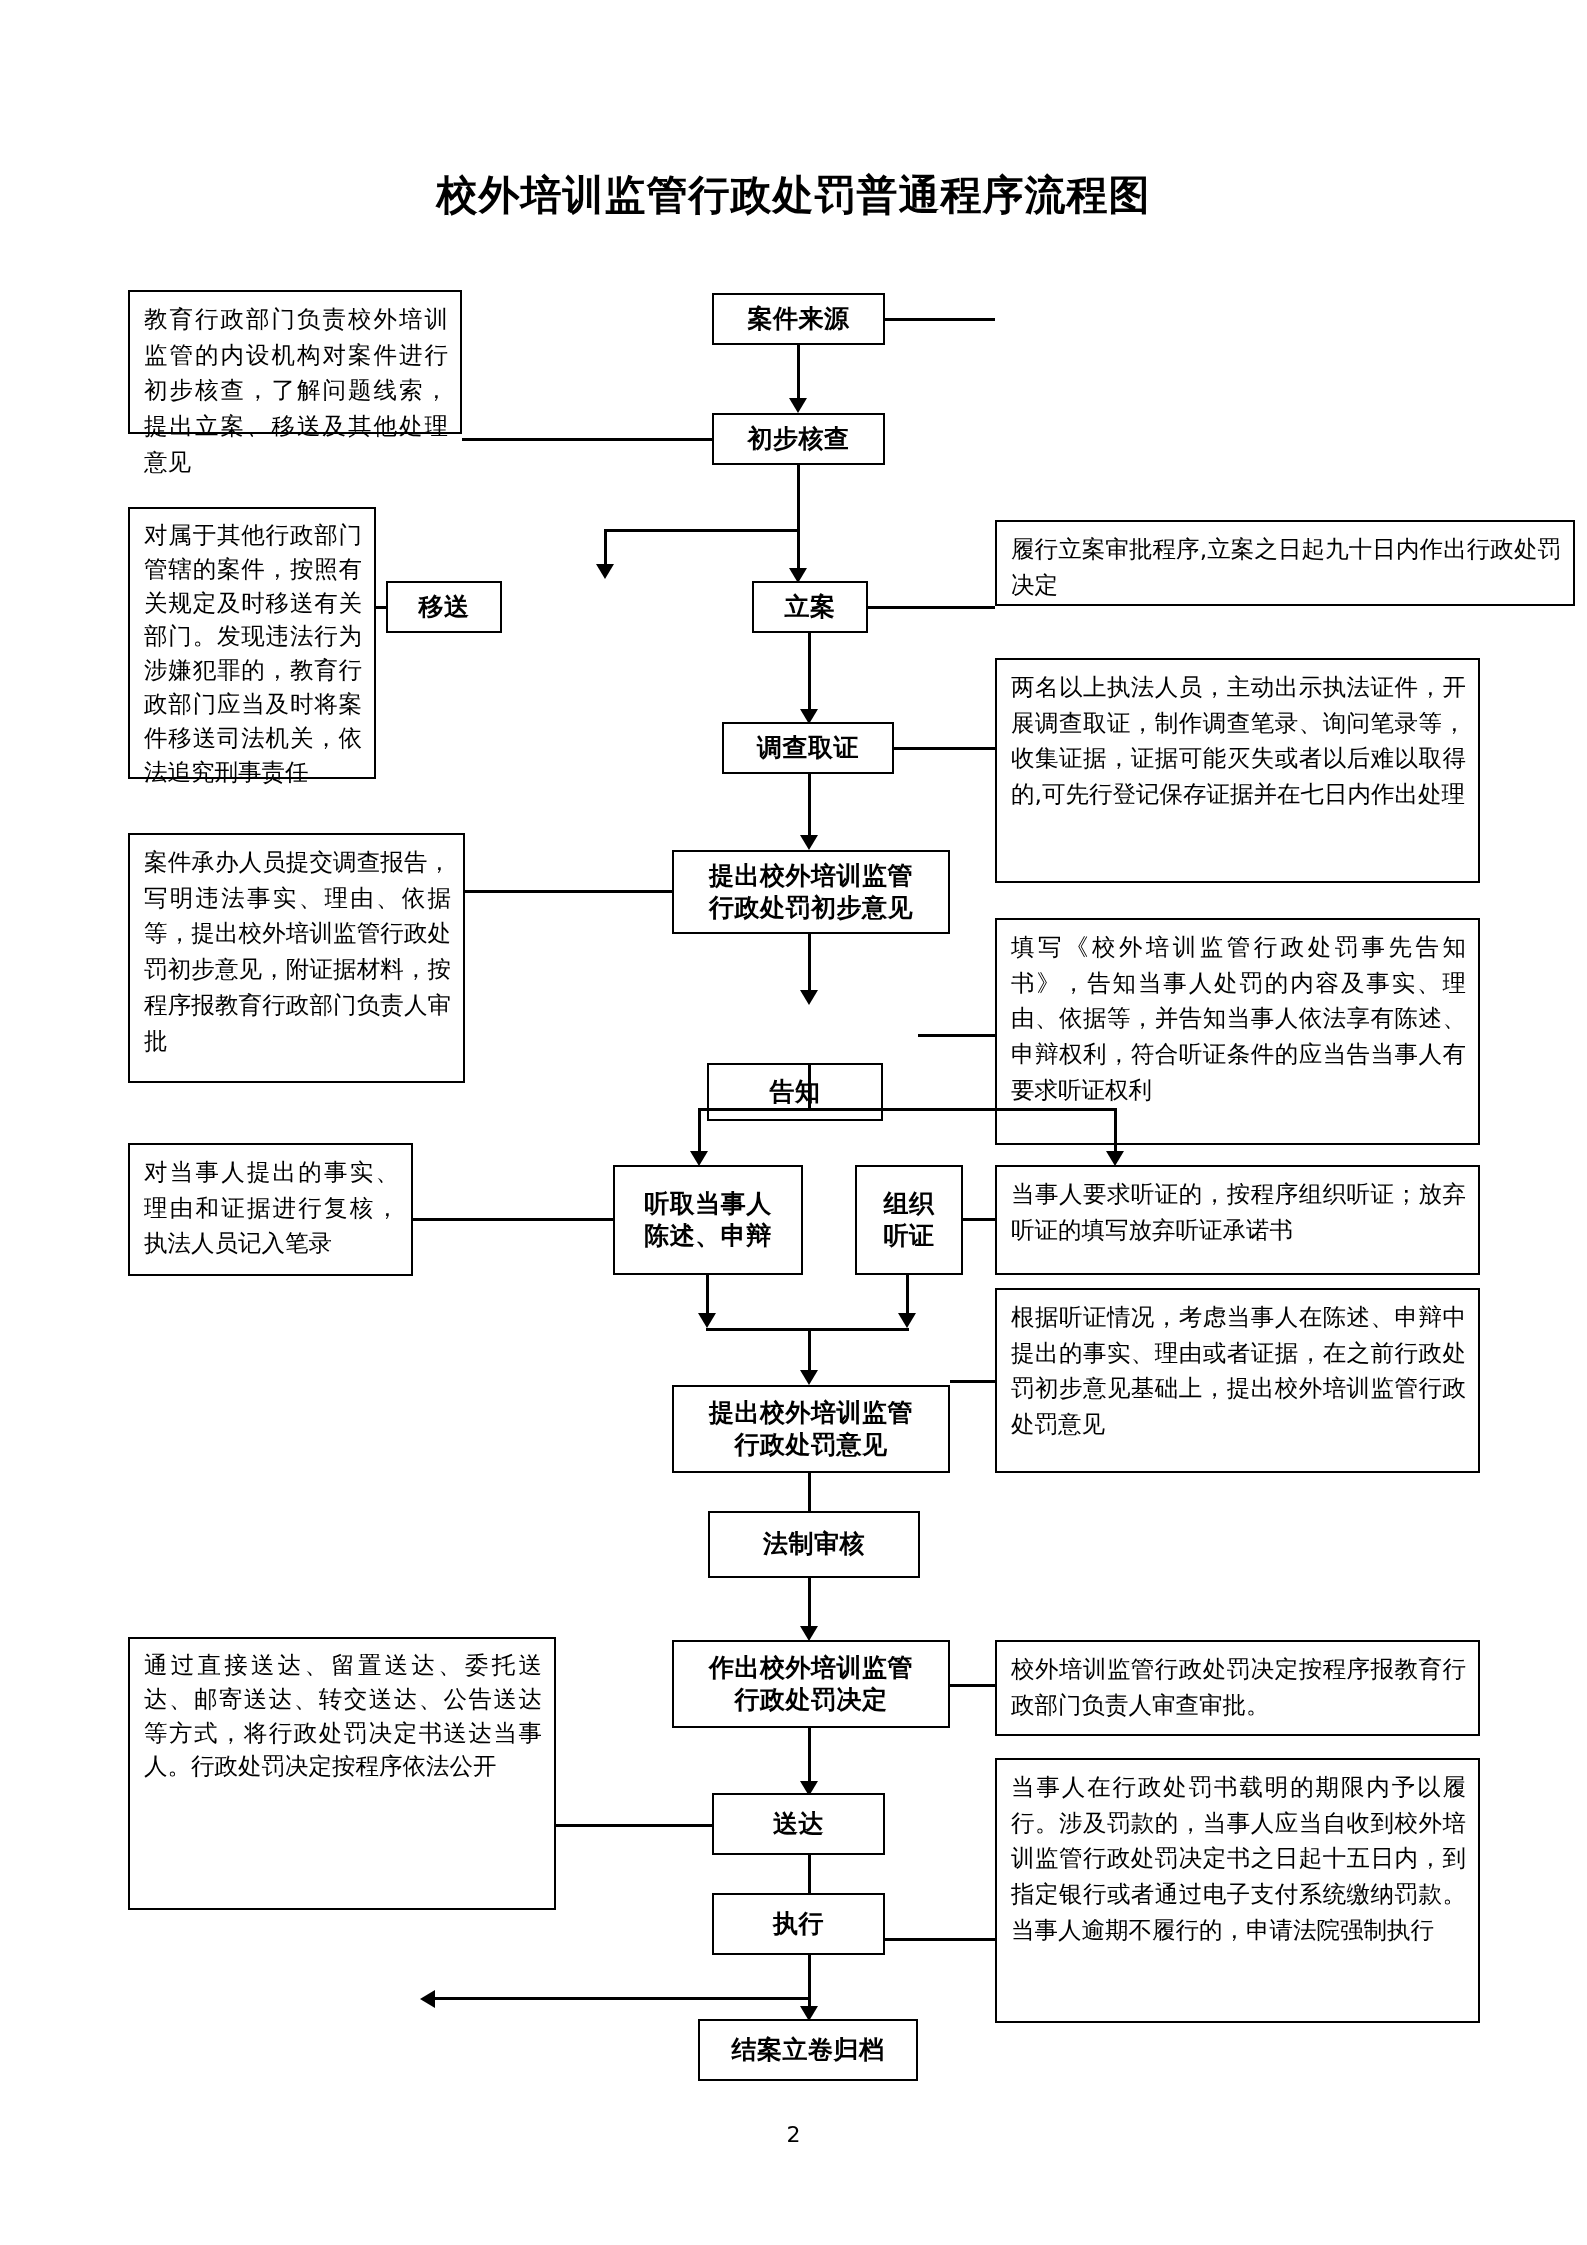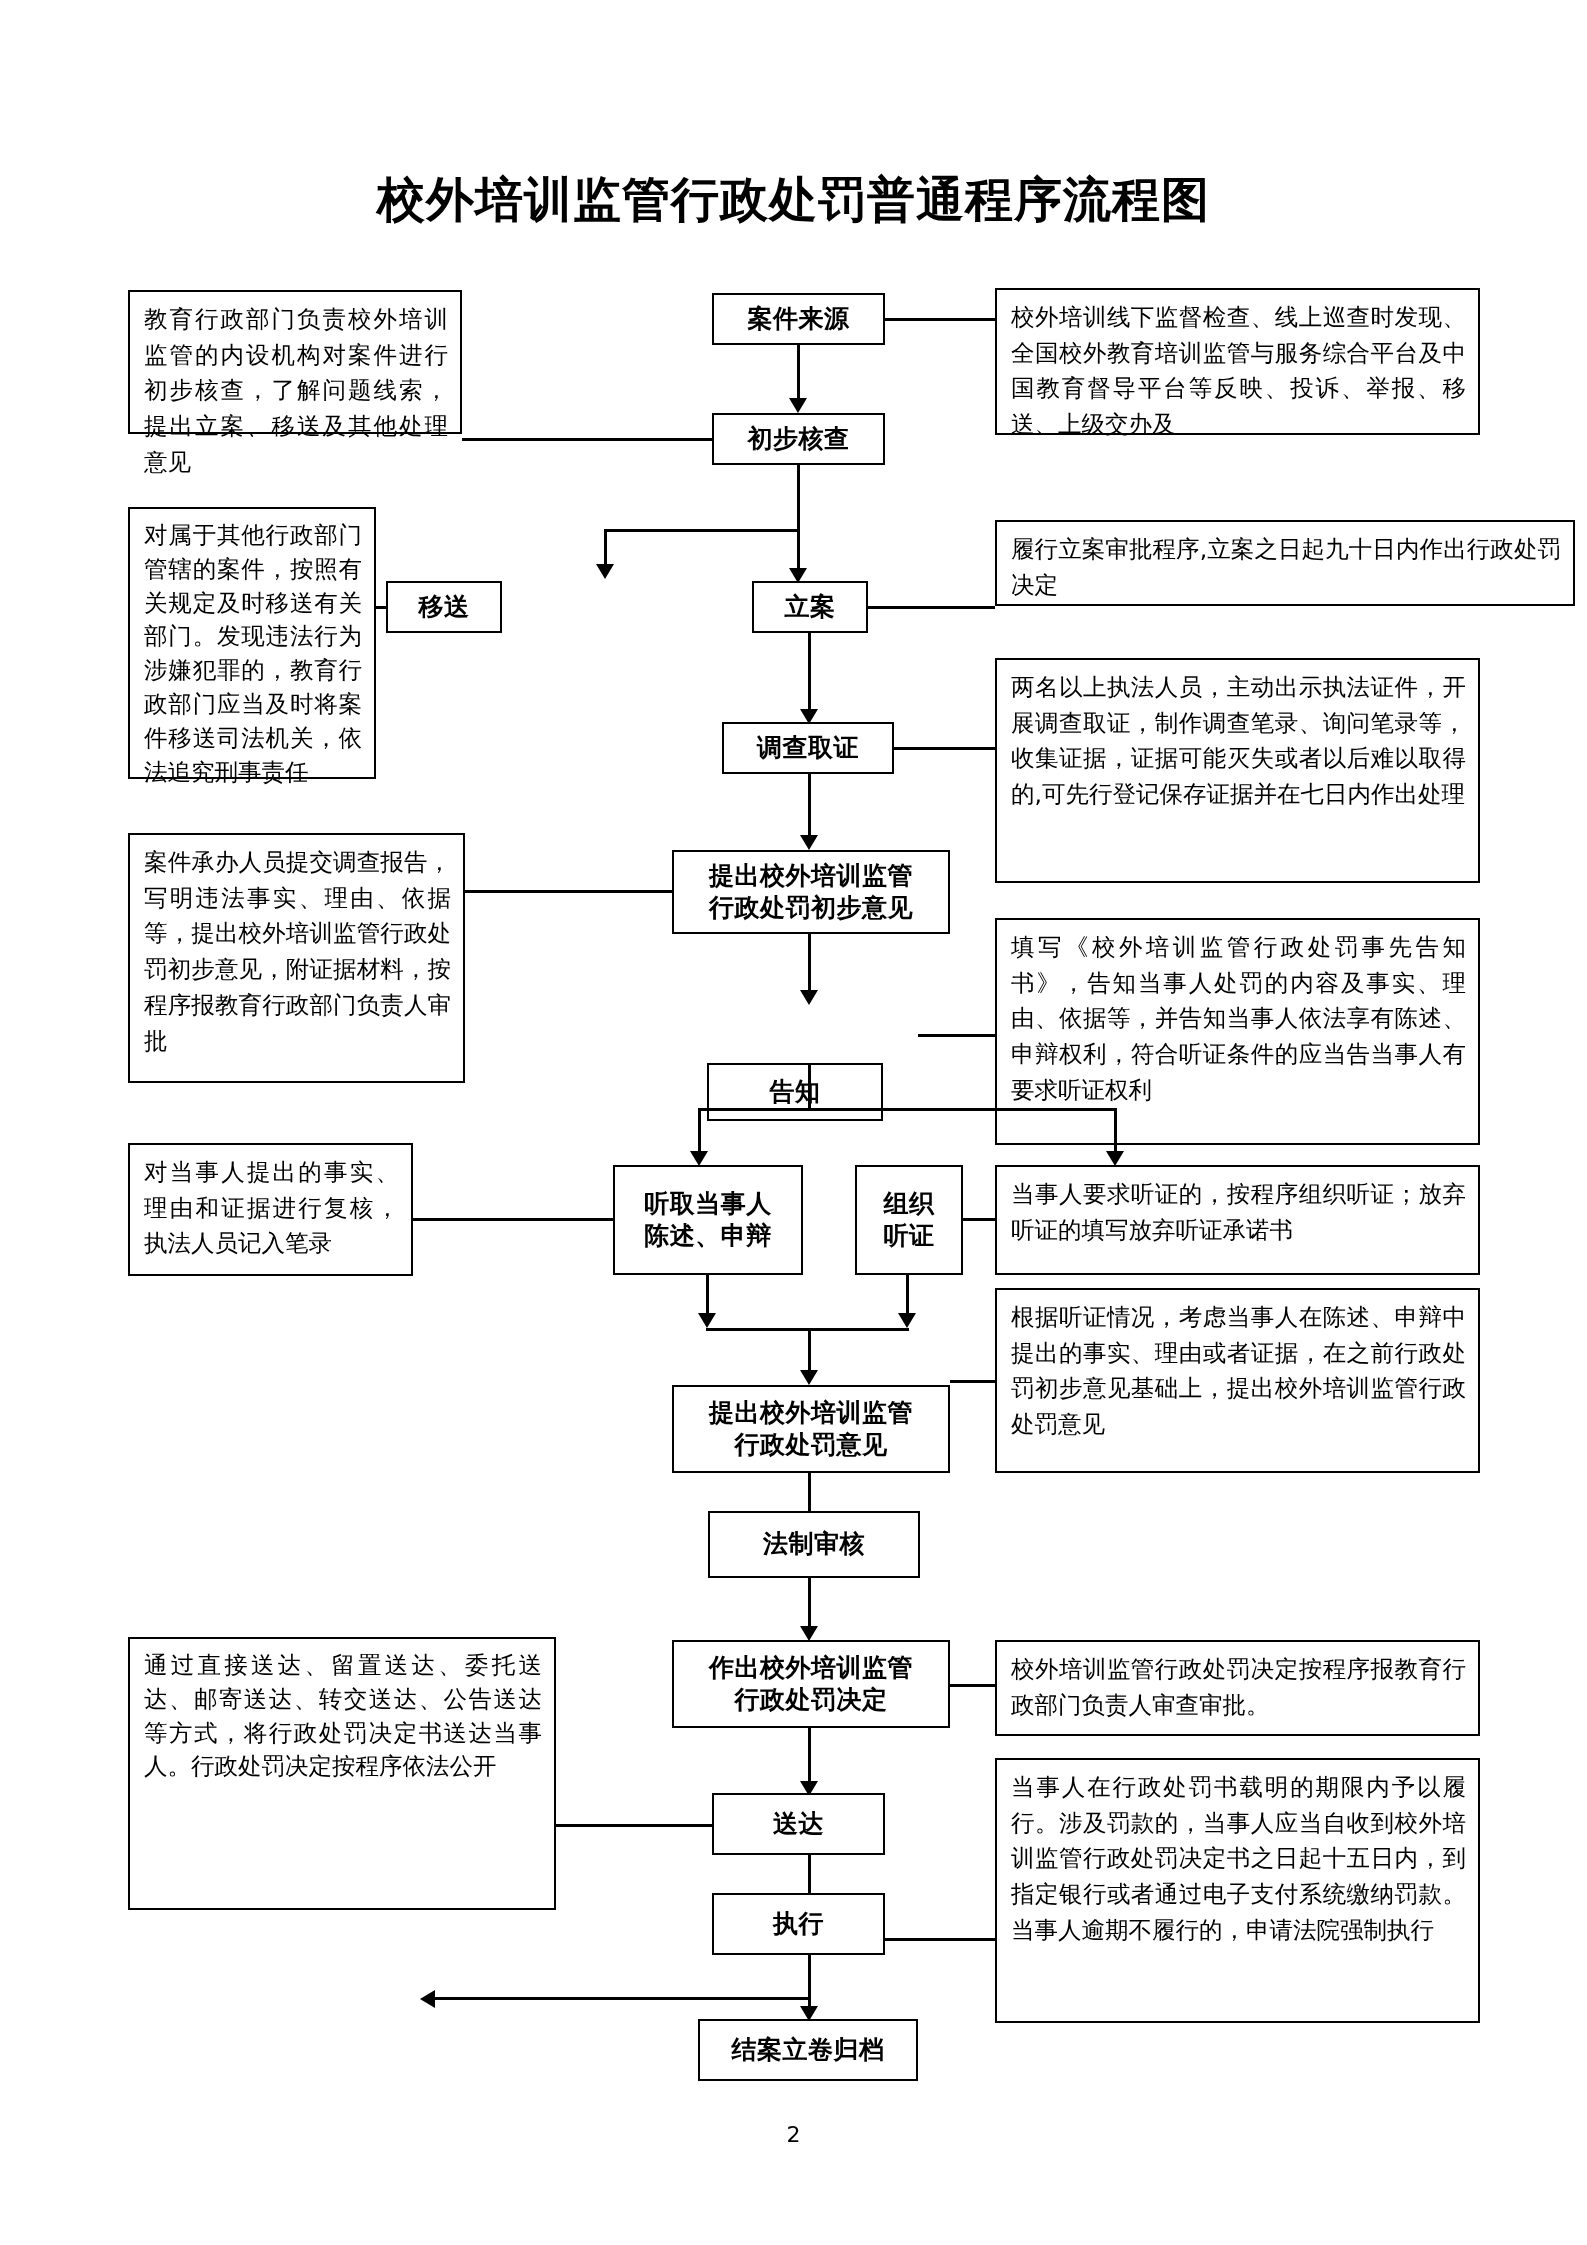--- a/index.html
+++ b/index.html
@@ -12,21 +12,21 @@
     width:1587px;
     height:2245px;
     background:#ffffff;
     overflow:hidden;
   }
   .title{
     position:absolute;
     left:0; top:168px;
     width:1587px;
     text-align:center;
-    font-size:48px;
+    font-size:41px;
     font-weight:bold;
     letter-spacing:1px;
     font-family:"DejaVu Sans","Liberation Sans",sans-serif;
   }
   
   .bx{
     position:absolute;
     box-sizing:border-box;
     border:2.5px solid #000;
     background:#fff;
@@ -80,21 +80,20 @@
 <body>
 
 <div id="page">
 
   <div class="title">校外培训监管行政处罚普通程序流程图</div>
 
   <div class="bx note" style="left:128px;top:290px;width:334px;height:144px;">教育行政部门负责校外培训监管的内设机构对案件进行初步核查，了解问题线索，提出立案、移送及其他处理意见</div>
 
   <div class="bx node" style="left:712px;top:293px;width:173px;height:52px;">案件来源</div>
 
-  <div class="bx note" style="left:995px;top:288px;width:485px;height:147px;">校外培训线下监督检查、线上巡查时发现、全国校外教育培训监管与服务综合平台及中国教育督导平台等反映、投诉、举报、移送、上级交办及</div>
 
   <div class="ln hl" style="left:885px;top:318px;width:110px;"></div>
 
   <div class="ln vl" style="left:797px;top:345px;height:55px;"></div>
   <div class="arw arw-d" style="left:789px;top:398px;"></div>
 
   <div class="bx node" style="left:712px;top:413px;width:173px;height:52px;">初步核查</div>
 
   <div class="ln hl" style="left:462px;top:438px;width:250px;"></div>
 

